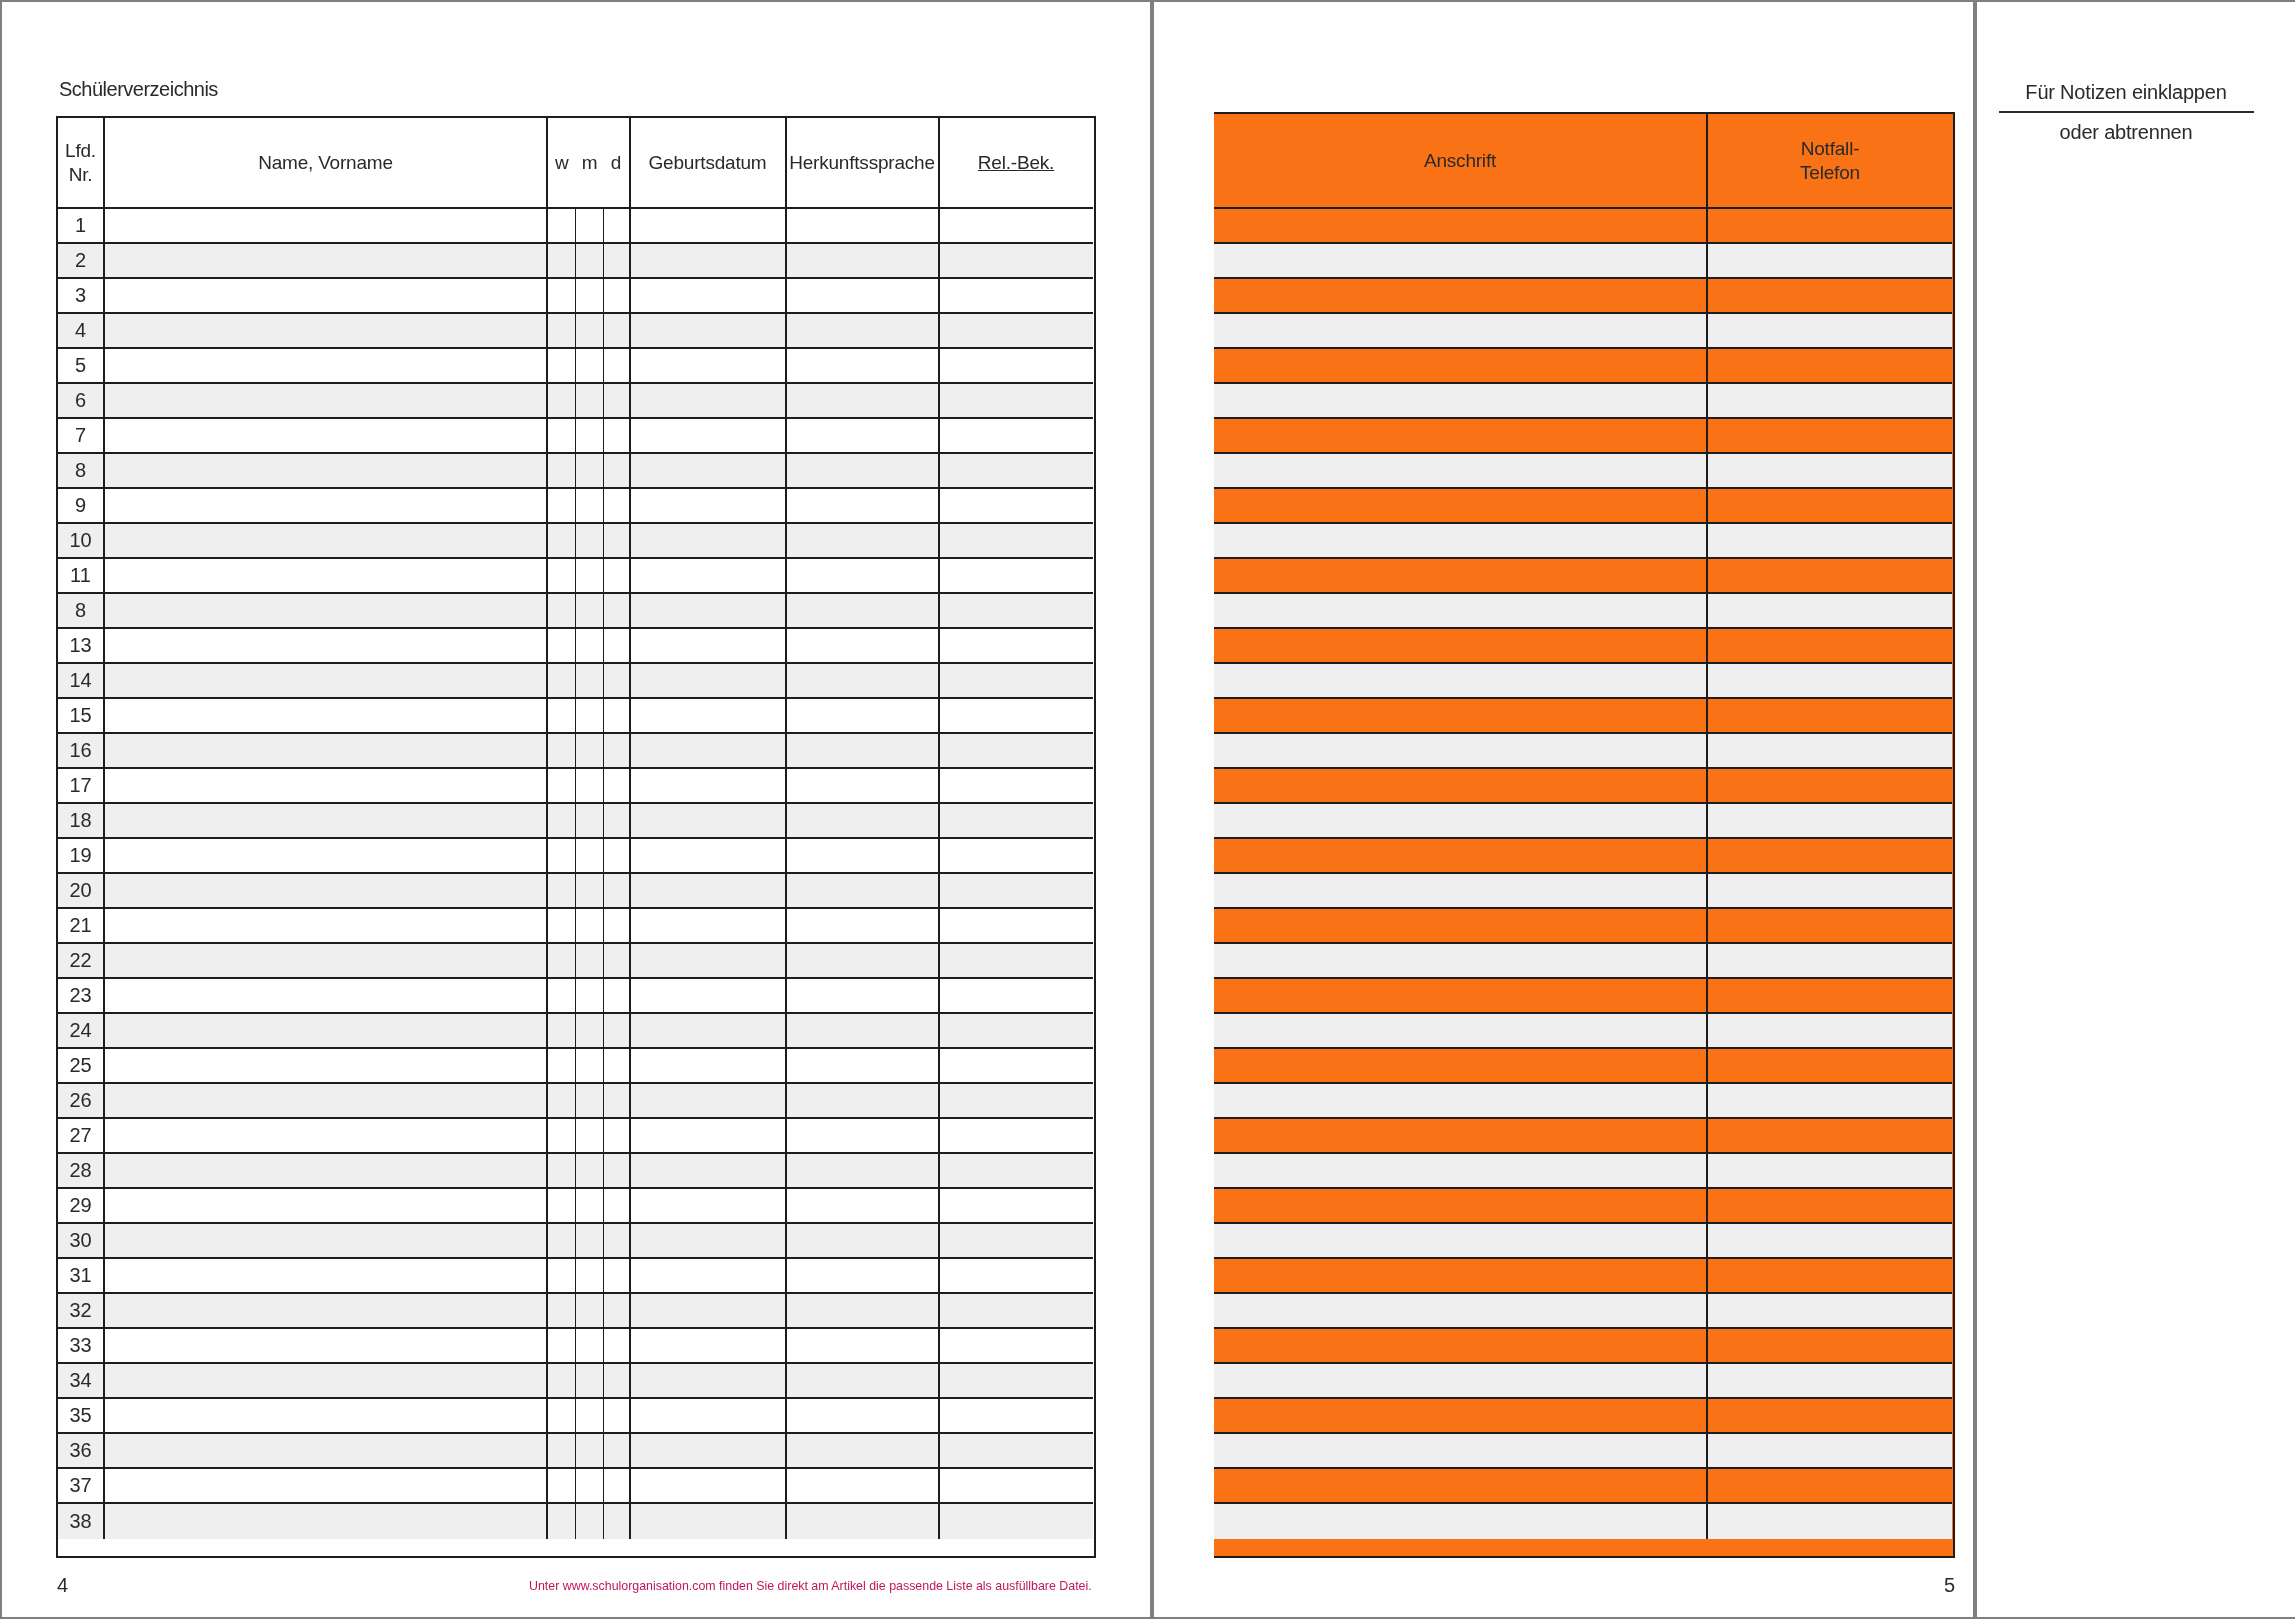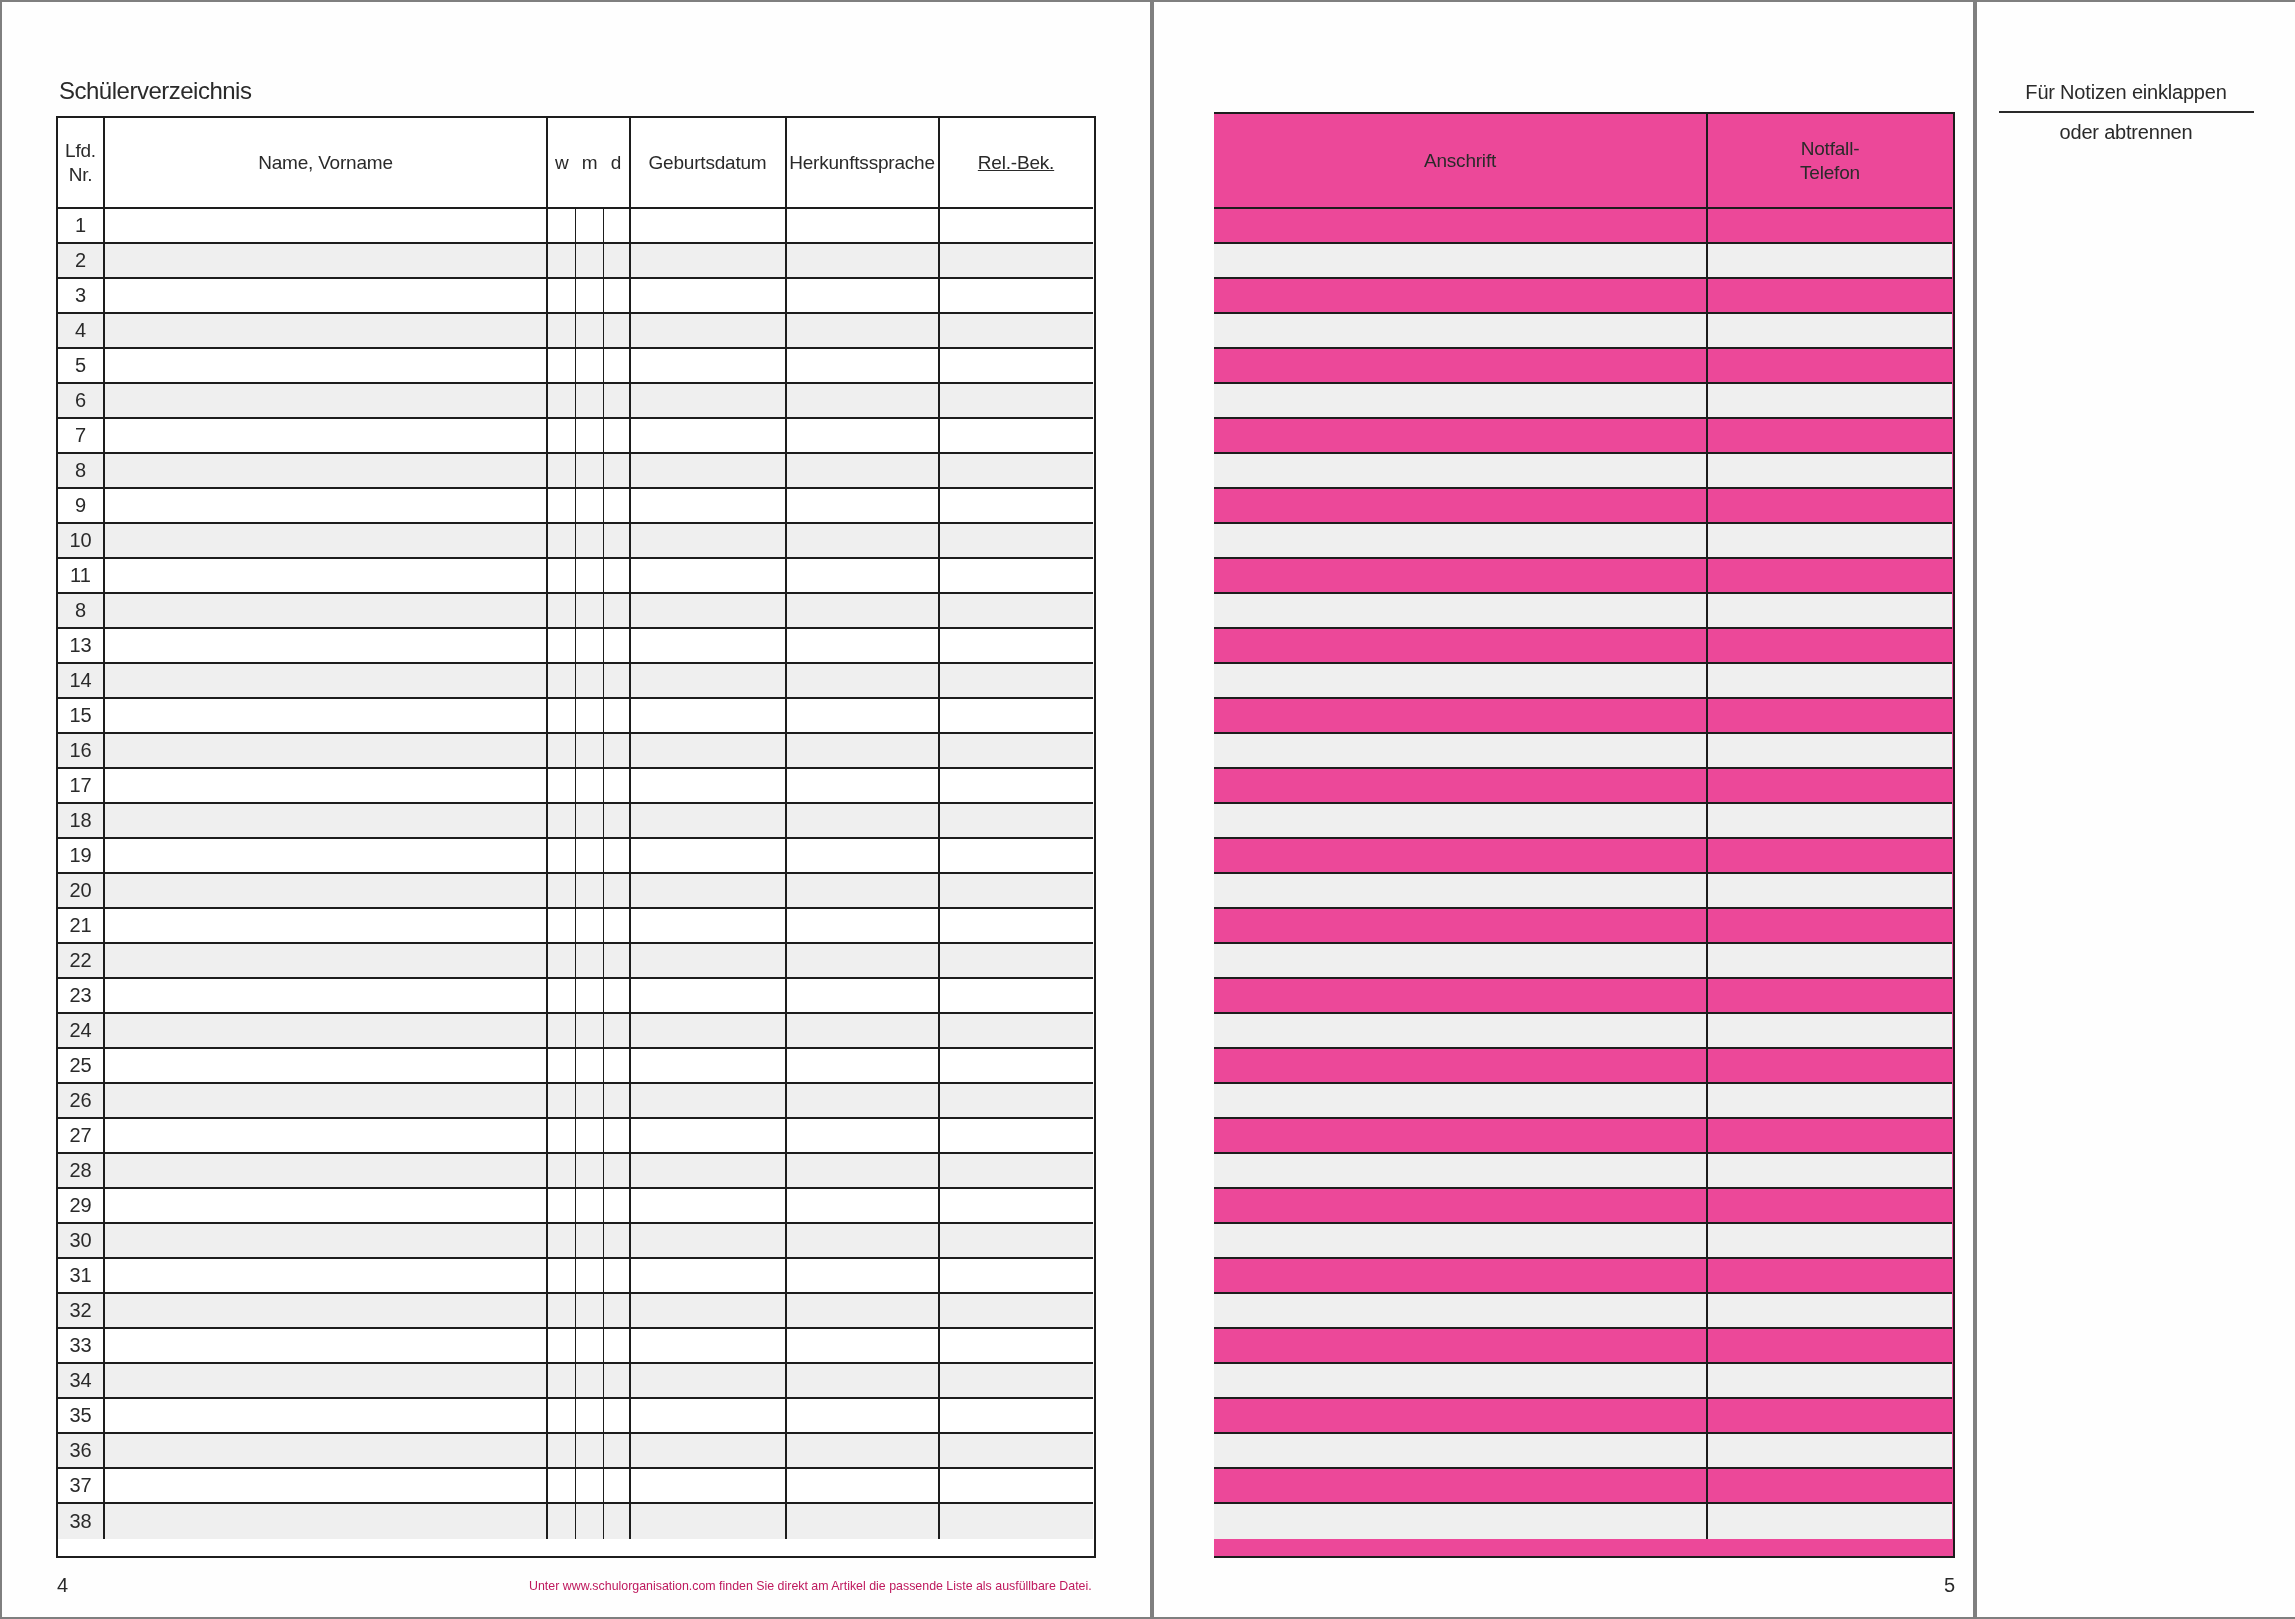--- a/index.html
+++ b/index.html
@@ -20,21 +20,21 @@
   
   .edge{position:absolute;background:var(--edge);}
   .edge-top{left:0;top:0;width:2303px;height:1.8px;}
   .edge-bottom{left:0;bottom:0;width:2303px;height:2.8px;}
   .edge-left{left:0;top:0;width:2.3px;height:1620px;}
   .fold-center{position:absolute;left:1150px;top:0;width:4.1px;height:1620px;background:var(--edge);}
   .fold-right{position:absolute;left:1973px;top:0;width:3.7px;height:1620px;background:var(--edge);}
 
   .page-title{
     position:absolute;left:59px;top:79px;
-    font-size:24px;letter-spacing:-0.5px;line-height:1;color:var(--ink);
+    font-size:20px;letter-spacing:-0.5px;line-height:1;color:var(--ink);
   }
 
   
   .ltable{
     position:absolute;left:56px;top:116px;width:1040px;height:1442px;
     border:2.8px solid var(--line);background:#fff;
     display:grid;
     grid-template-columns:47px 443px 27.5px 28px 27px 156px 153px 153px;
     grid-template-rows:91px repeat(38, 35px);
   }
@@ -50,21 +50,21 @@
   .bc{border-right:2.3px solid var(--line);border-bottom:2.3px solid var(--line);font-size:20px;}
   .bc.thin{border-right:0.9px solid var(--line);}
   .bc.noR{border-right:none;}
   .bc.last{border-bottom:none;}
   .bc.sh{background:var(--shade);}
 
   
   .rtable{
     position:absolute;left:1214px;top:112px;width:741px;height:1446px;
     border-top:2.8px solid var(--line);border-bottom:2.8px solid var(--line);
-    border-right:2.8px solid var(--line);background:#ec4899;
+    border-right:2.8px solid var(--line);background:#f97316;
     display:grid;
     grid-template-columns:494px 244px;
     grid-template-rows:95px repeat(38, 35px);
   }
   .rtable .hc{border-right:2.3px solid var(--line);}
   .rtable .hc.hnot{border-right:none;}
   .rtable .bc{border-right:2.3px solid var(--line);}
   .rtable .bc.noR{border-right:none;}
 
   

